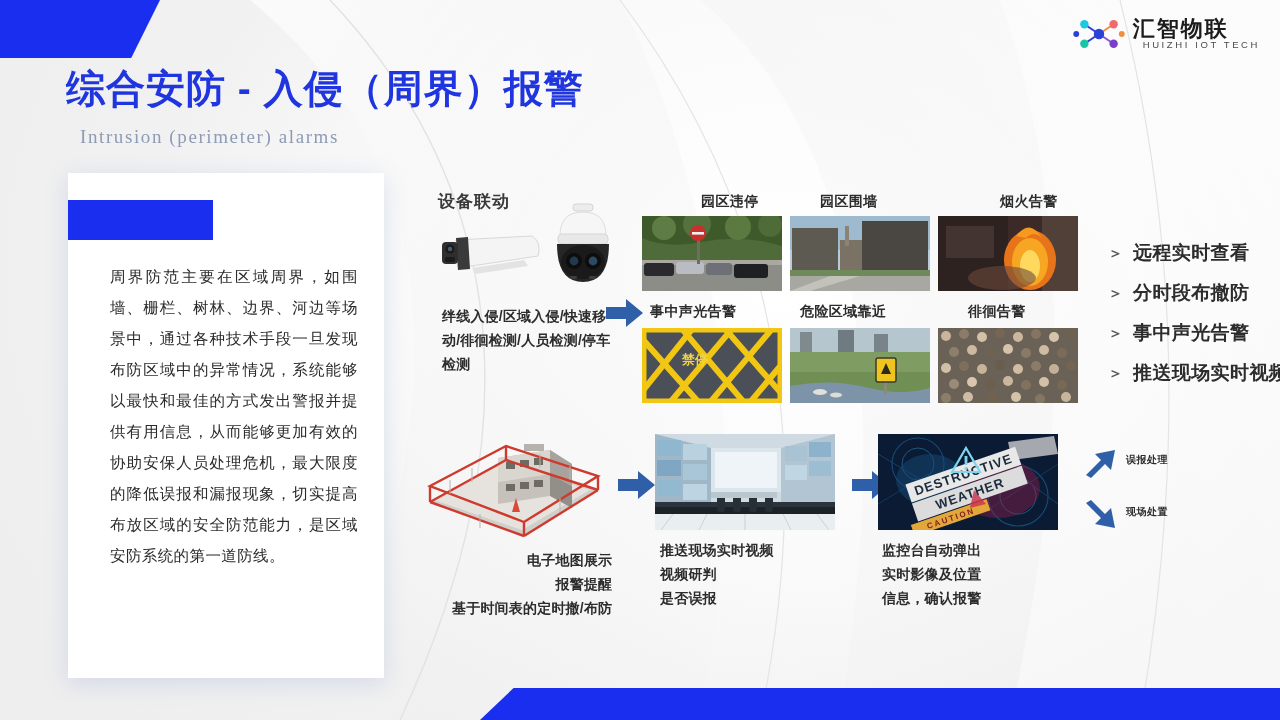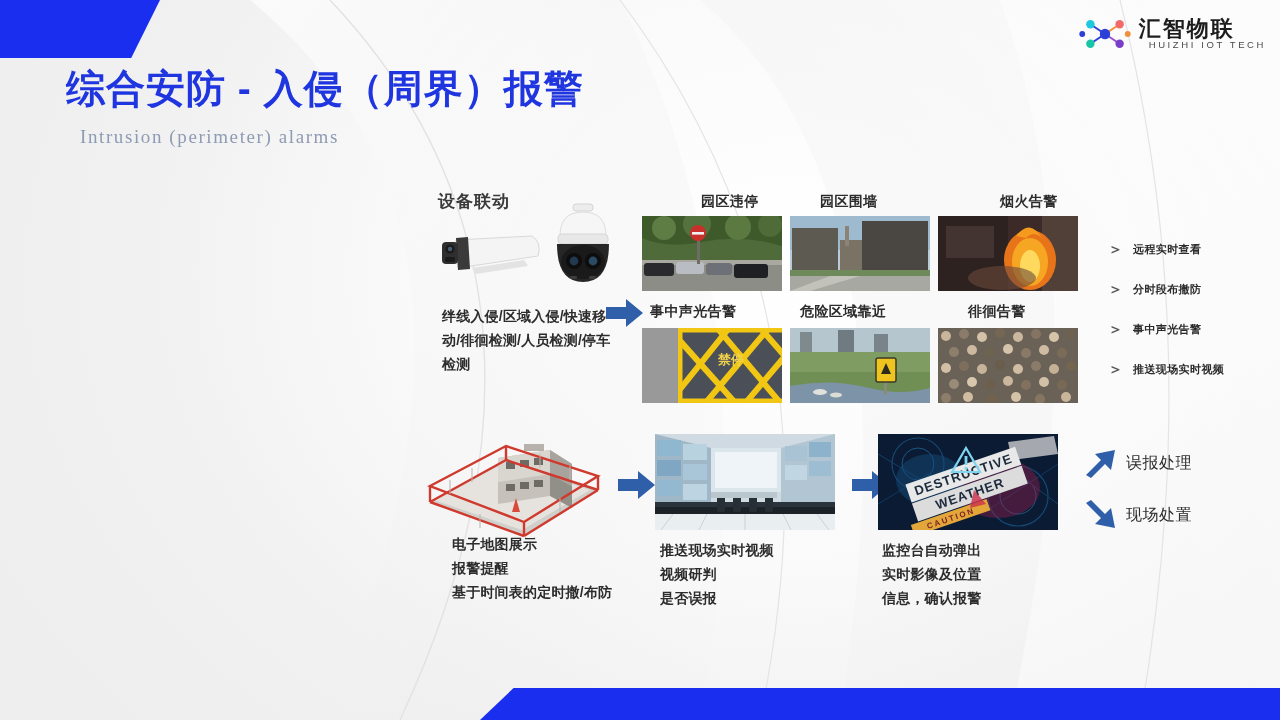--- a/index.html
+++ b/index.html
@@ -42,21 +42,21 @@
     color:#1f35e0; white-space:nowrap; z-index:6;
   }
   #subtitle{
     position:absolute; left:80px; top:126px;
     font-size:19px; color:#8e9bb4; letter-spacing:1.6px;
     font-family:"Liberation Serif","DejaVu Serif",serif;
     z-index:6;
   }
 
   
-  #logo{ position:absolute; right:14px; top:14px; display:flex; align-items:center; gap:8px; z-index:7;}
+  #logo{ position:absolute; right:20px; top:14px; display:flex; align-items:center; gap:8px; z-index:7;}
   #logo-mark{ width:52px; height:40px; }
   #logo-text{ display:flex; flex-direction:column; line-height:1; }
   #logo-cn{ font-size:22px; font-weight:bold; color:#1c1c1c; letter-spacing:2px; }
   #logo-en{ font-size:9.5px; color:#4a4a4a; letter-spacing:2.6px; text-align:left;padding-left:10px;}
 
   
   #left-card{
     position:absolute; left:68px; top:173px; width:316px; height:505px;
     background:#ffffff;
     box-shadow:0 5px 22px rgba(90,110,200,.18);
@@ -86,25 +86,25 @@
   
   .thumb{ position:absolute; width:140px; height:75px; overflow:hidden; background:#999; }
   .thumb-label{
     position:absolute; font-size:14px; font-weight:bold; color:#2c2c2c;
     letter-spacing:.4px; white-space:nowrap;
   }
 
   
   .bullet{ position:absolute; display:flex; align-items:center; gap:10px; }
   .bullet .chev{ font-size:15px; color:#555; font-weight:bold; }
-  .bullet .btxt{ font-size:11px; font-weight:bold; color:#2c2c2c; letter-spacing:.4px; white-space:nowrap;}
+  .bullet .btxt{ font-size:19px; font-weight:bold; color:#2c2c2c; letter-spacing:.4px; white-space:nowrap;}
 
   .arrow-right{ position:absolute; width:38px; height:30px; }
   .diag-arrow{ position:absolute; width:34px; height:30px;}
-  .diag-label{ position:absolute; font-size:16px; font-weight:normal; color:#2c2c2c; letter-spacing:.5px;}
+  .diag-label{ position:absolute; font-size:10px; font-weight:bold; color:#2c2c2c; letter-spacing:.5px;}
 
   .flow-cap{
     position:absolute; font-size:14px; line-height:24px; font-weight:bold;
     color:#2c2c2c; letter-spacing:.2px; white-space:pre-line;
   }
 </style>
 </head>
 <body>
 
 <div id="slide">
@@ -147,20 +147,24 @@
     </svg>
     <div id="logo-text">
       <div id="logo-cn">汇智物联</div>
       <div id="logo-en">HUIZHI IOT TECH</div>
     </div>
   </div>
 
   <div id="title" style="color: rgb(31, 53, 224);">综合安防 - 入侵（周界）报警</div>
   <div id="subtitle" style="color: rgb(142, 155, 180);">Intrusion (perimeter) alarms</div>
 
+  <div id="left-card">
+    <div id="left-badge"></div>
+    <div id="left-body">周界防范主要在区域周界，如围墙、栅栏、树林、边界、河边等场景中，通过各种技术手段一旦发现布防区域中的异常情况，系统能够以最快和最佳的方式发出警报并提供有用信息，从而能够更加有效的协助安保人员处理危机，最大限度的降低误报和漏报现象，切实提高布放区域的安全防范能力，是区域安防系统的第一道防线。</div>
+  </div>
 
   <div id="stage">
 
     <div class="sect-title" style="left:38px; top:20px;">设备联动</div>
 
     <svg class="cam" style="left:28px; top:52px;" width="120" height="62" viewBox="0 0 120 62">
       <path d="M28 18 L104 14 Q114 20 110 34 L30 46 Z" fill="#f4f4f4" stroke="#d8d8d8" stroke-width="1"></path>
       <path d="M28 16 L40 15 L42 47 L30 48 Z" fill="#3a3a3a"></path>
       <rect x="14" y="20" width="16" height="22" rx="4" fill="#2f2f2f"></rect>
       <circle cx="22" cy="27" r="4.6" fill="#1b1b1b"></circle>
@@ -239,21 +243,21 @@
         <ellipse cx="92" cy="50" rx="10" ry="16" fill="#ffd95e"></ellipse>
         <path d="M78 20 Q92 2 104 22 Q96 14 88 22 Z" fill="#f59a1e"></path>
         <ellipse cx="64" cy="62" rx="34" ry="12" fill="#6b4a3a" opacity=".6"></ellipse>
       </svg>
     </div>
 
     <div class="thumb-label" style="left:250px; top:133px;">事中声光告警</div>
     <div class="thumb-label" style="left:400px; top:133px;">危险区域靠近</div>
     <div class="thumb-label" style="left:568px; top:133px;">徘徊告警</div>
 
-    <div class="thumb" style="left:242px; top:158px;padding-left:36px;">
+    <div class="thumb" style="left:242px; top:158px;">
       <svg width="140" height="75" viewBox="0 0 140 75">
         <rect width="140" height="75" fill="#4b4f58"></rect>
         <g stroke="#f2c714" stroke-width="6" fill="none">
           <path d="M-5 70 L55 -5"></path>
             <path d="M25 78 L95 -5"></path>
             <path d="M65 78 L135 -5"></path>
           <path d="M105 78 L170 0"></path>
           <path d="M-5 5 L60 78"></path>
             <path d="M35 -5 L105 78"></path>
             <path d="M78 -5 L145 72"></path>
@@ -377,21 +381,21 @@
           <path d="M30 70 L30 56"></path>
             <path d="M52 58 L52 44"></path>
             <path d="M120 44 L120 30"></path>
           <path d="M150 56 L150 42"></path>
             <path d="M60 104 L60 90"></path>
             <path d="M140 88 L140 74"></path>
         </g>
         <path d="M96 74 L100 88 L92 88 Z" fill="#d94a3a"></path>
       </svg>
     </div>
-    <div class="flow-cap" style="left:52px; top:362px;">电子地图展示
+    <div class="flow-cap" style="left:52px; top:378px;text-align:right;">电子地图展示
 报警提醒
 基于时间表的定时撤/布防</div>
 
     <svg class="arrow-right" style="left:218px; top:300px;" viewBox="0 0 38 30">
       <path d="M0 9 L20 9 L20 1 L37 15 L20 29 L20 21 L0 21 Z" fill="#2f5fa8"></path>
     </svg>
 
     <div style="position:absolute; left:255px; top:264px; width:180px; height:96px; overflow:hidden;">
       <svg width="180" height="96" viewBox="0 0 180 96">
         <rect width="180" height="96" fill="#c6d3dc"></rect>

